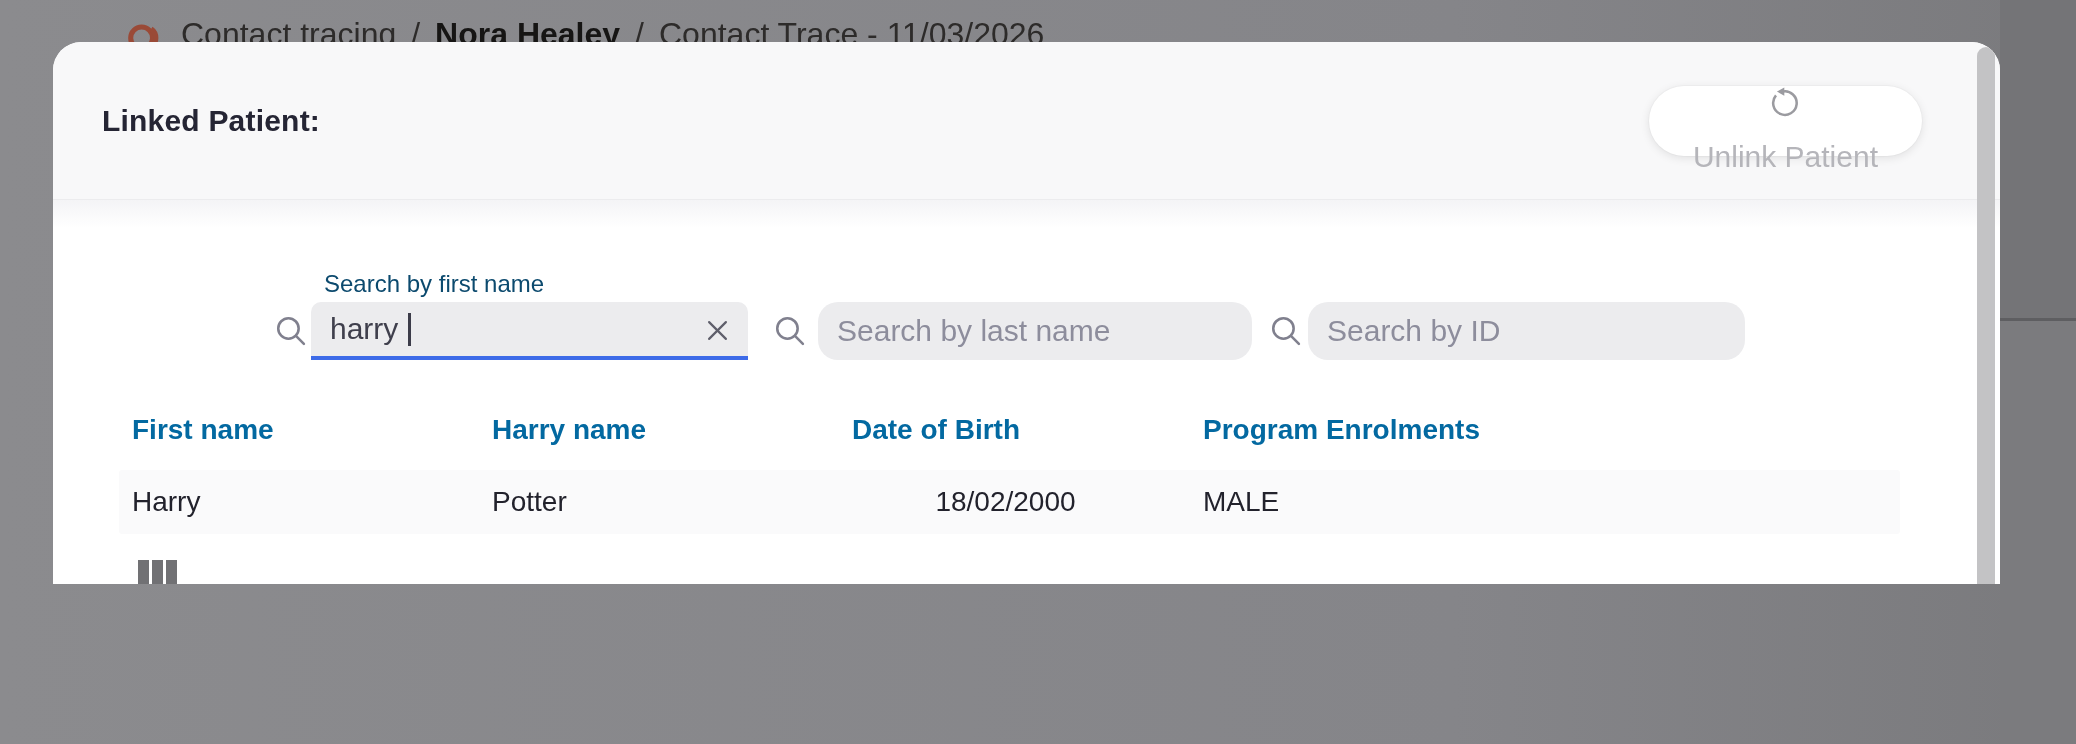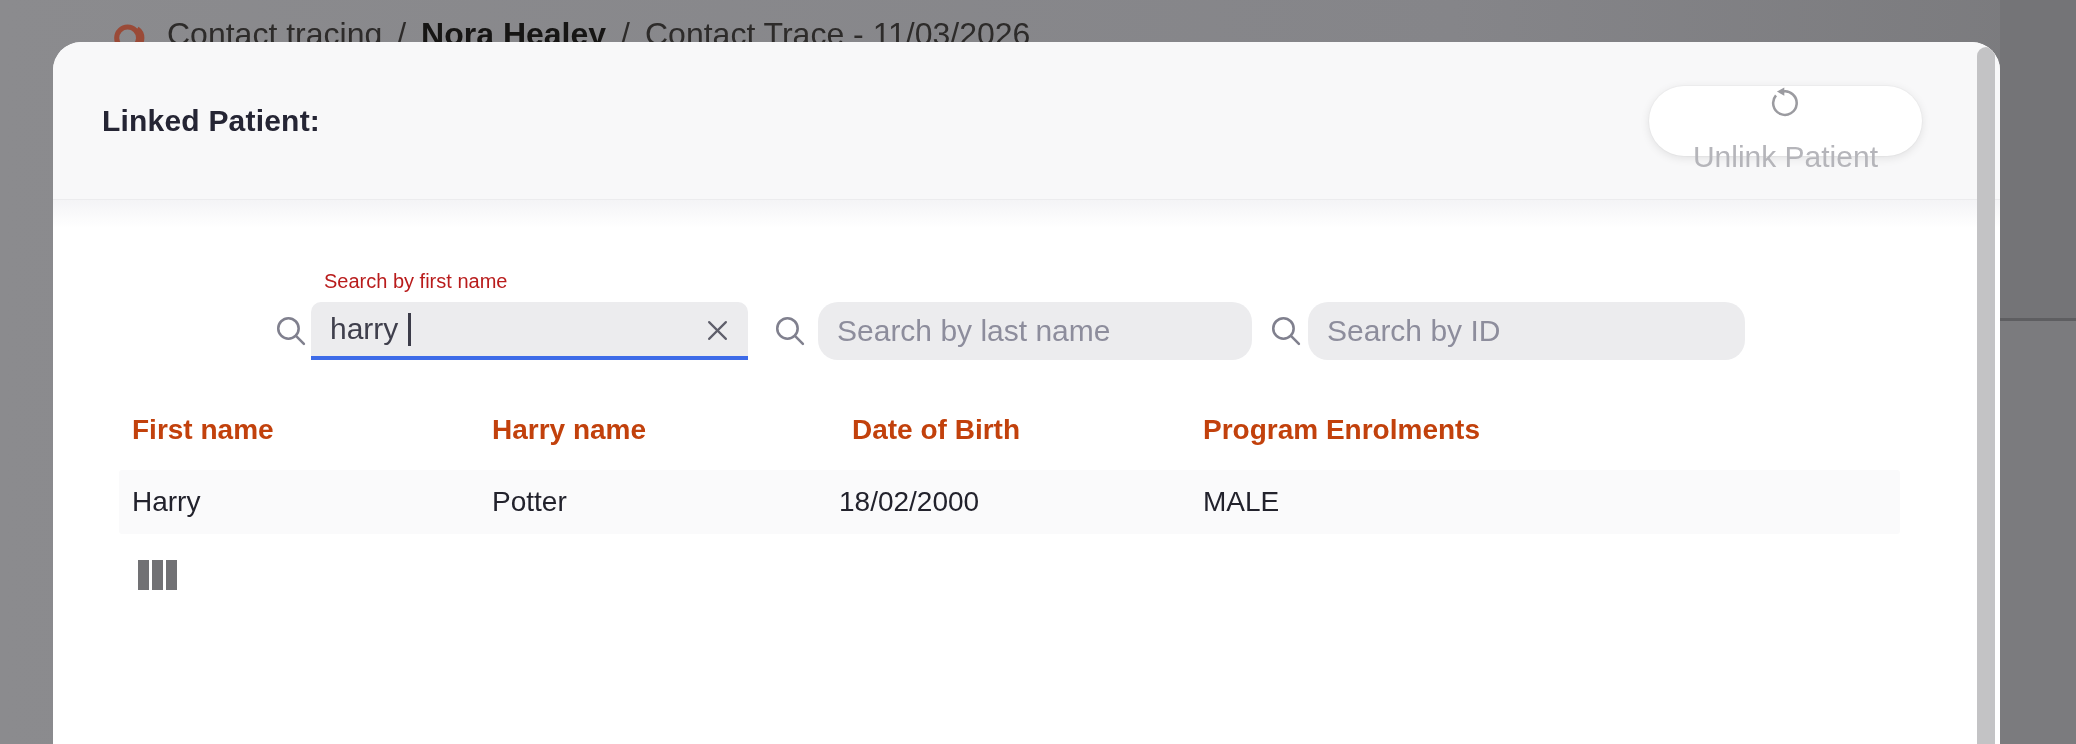--- a/index.html
+++ b/index.html
@@ -9,68 +9,68 @@
   .stage { position: relative; width: 2076px; height: 744px; overflow: hidden;
            background: linear-gradient(90deg, #8b8b8e 0%, #858589 70%, #7a7a7d 100%); }
 
   
   .backdrop-right { position: absolute; right: 0; top: 0; width: 76px; height: 744px; }
   .backdrop-right .br-top { height: 318px; background: #747477; }
   .backdrop-right .br-line { height: 3px; background: #5e5e61; }
   .backdrop-right .br-bottom { height: 423px; background: #7b7b7e; }
 
   
-  .breadcrumb { position: absolute; left: 114px; top: 12px; display: flex; align-items: flex-start; gap: 15px; white-space: nowrap; }
+  .breadcrumb { position: absolute; left: 128px; top: 12px; display: flex; align-items: flex-start; gap: 15px; white-space: nowrap; }
   .breadcrumb .crumb-icon { width: 38px; height: 38px; margin-top: 7px; color: #9a4a37; flex: 0 0 auto; }
   .breadcrumb .seg { font-size: 32px; line-height: 44px; color: #2d2b2a; font-weight: 500; }
   .breadcrumb .seg.bold { color: #161514; font-weight: 700; }
 
   
-  .modal { position: absolute; left: 53px; top: 42px; width: 1947px; height: 702px;
+  .modal { position: absolute; left: 53px; top: 42px; width: 1947px; height: 542px;
            background: #ffffff; border-radius: 28px 28px 0 0; overflow: hidden; }
   .scrollbar-thumb { position: absolute; top: 5px; right: 5px; bottom: 0; width: 18px;
            background: #c3c3c5; border-radius: 9px 9px 0 0; z-index: 5; }
 
   .modal-header { height: 158px; background: #f8f8f9; border-radius: 28px 28px 0 0;
            display: flex; align-items: center; justify-content: space-between;
            padding: 0 78px 0 49px; border-bottom: 1px solid #ececee; }
   .header-fade { height: 28px; background: linear-gradient(#f4f4f6, #ffffff); }
   .modal-title { font-size: 30px; font-weight: 700; color: #252534; letter-spacing: 0.2px; }
 
   .unlink-btn { height: 70px; border-radius: 35px; background: #ffffff; border: none;
            box-shadow: 0 2px 10px rgba(0,0,0,0.10), 0 0 0 1px rgba(0,0,0,0.02);
            display: flex; align-items: center; gap: 20px; padding: 0 44px;
            font-family: "Liberation Sans", sans-serif; font-size: 30px; color: #b5b5ba; cursor: default; flex-direction: column; }
   .unlink-btn .btn-icon { width: 34px; height: 34px; color: #9b9ba0; flex: 0 0 auto; }
 
   
-  .search-label { position: absolute; left: 271px; top: 228px; font-size: 20px; color: #b91c1c; }
+  .search-label { position: absolute; left: 271px; top: 228px; font-size: 24px; color: #0c4a6e; }
   .mag { position: absolute; top: 271px; width: 36px; height: 36px; color: #80808e; }
   .mag1 { left: 220px; } .mag2 { left: 719px; } .mag3 { left: 1215px; }
 
   .input-wrap { position: absolute; top: 260px; height: 58px; background: #ececee; border-radius: 20px; }
   .input-wrap input { width: 100%; height: 100%; background: transparent; border: 0; outline: 0;
            font-family: "Liberation Sans", sans-serif; font-size: 30px; color: #3f3f4c;
            padding: 0 56px 0 19px; }
   .input-wrap input::placeholder { color: #8d8d9c; opacity: 1; }
   .iw1 { left: 258px; width: 437px; border-radius: 10px 10px 0 0; border-bottom: 4px solid #3d6be8; }
   .iw2 { left: 765px; width: 434px; }
   .iw3 { left: 1255px; width: 437px; }
   .text-cursor { position: absolute; left: 97px; top: 11px; width: 3px; height: 33px; background: #3c3c49; }
   .clear-x { position: absolute; right: 15px; top: 13px; width: 31px; height: 31px; color: #5f5f6b; cursor: pointer; }
 
   
   .tbl { position: absolute; left: 66px; top: 363px; width: 1781px; }
   .tr { display: grid; grid-template-columns: 360px 360px 351px 359px 1fr; align-items: center; }
   .thead { height: 50px; }
-  .thead .cell { font-size: 28px; font-weight: 700; color: #c2410c; }
+  .thead .cell { font-size: 28px; font-weight: 700; color: #0369a1; }
   .trow { margin-top: 15px; height: 64px; background: #fafafb; border-radius: 3px;
           font-size: 28px; color: #22222c; cursor: pointer; }
   .cell { padding-left: 13px; }
-  .trow .cell-dob { text-align: left; padding-left: 0; padding-right: 18px; }
+  .trow .cell-dob { text-align: center; padding-left: 0; padding-right: 18px; }
 
   
   .bars { position: absolute; left: 85px; top: 518px; display: flex; gap: 3px; }
   .bars span { width: 11px; height: 30px; background: #717174; }
 </style>
 </head>
 <body>
 
 <div class="stage">
 

